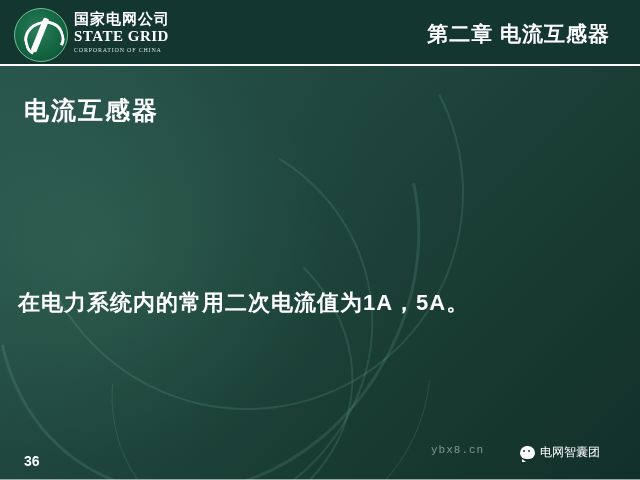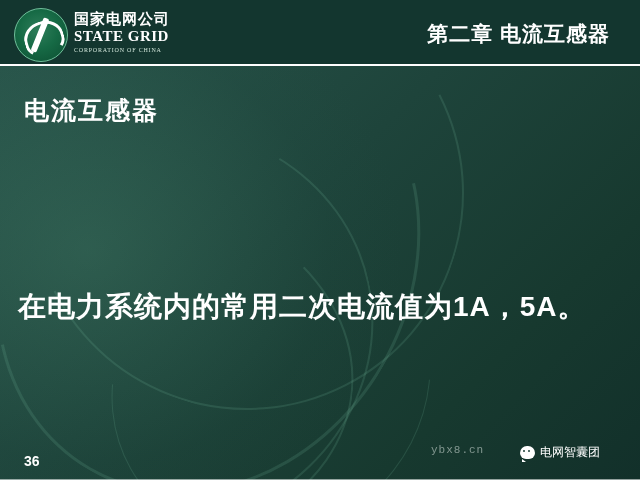--- a/index.html
+++ b/index.html
@@ -133,21 +133,21 @@
 
   
   .line {
     position: absolute;
     color: #ffffff;
     font-weight: bold;
     white-space: nowrap;
   }
   .l-title { left: 24px; top: 28px;  font-size: 25px; letter-spacing: 2px; }
   .l-1     { left: 18px; top: 130px; font-size: 22px; letter-spacing: 1px; }
-  .l-2     { left: 18px; top: 222px; font-size: 28px; letter-spacing: 1px; }
+  .l-2     { left: 18px; top: 222px; font-size: 22px; letter-spacing: 1px; }
   .l-3     { left: 18px; top: 320px; font-size: 21px; letter-spacing: 1px; }
 
   
   .page-num {
     position: absolute;
     left: 24px;
     top: 387px;
     color: #ffffff;
     font-size: 14px;
     font-weight: bold;

